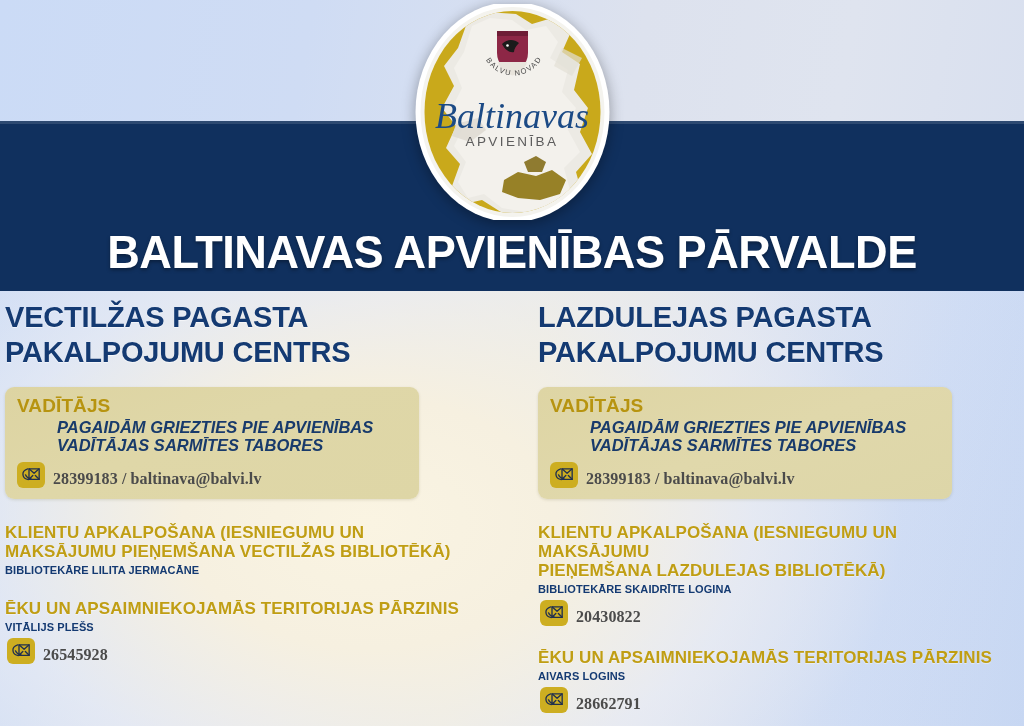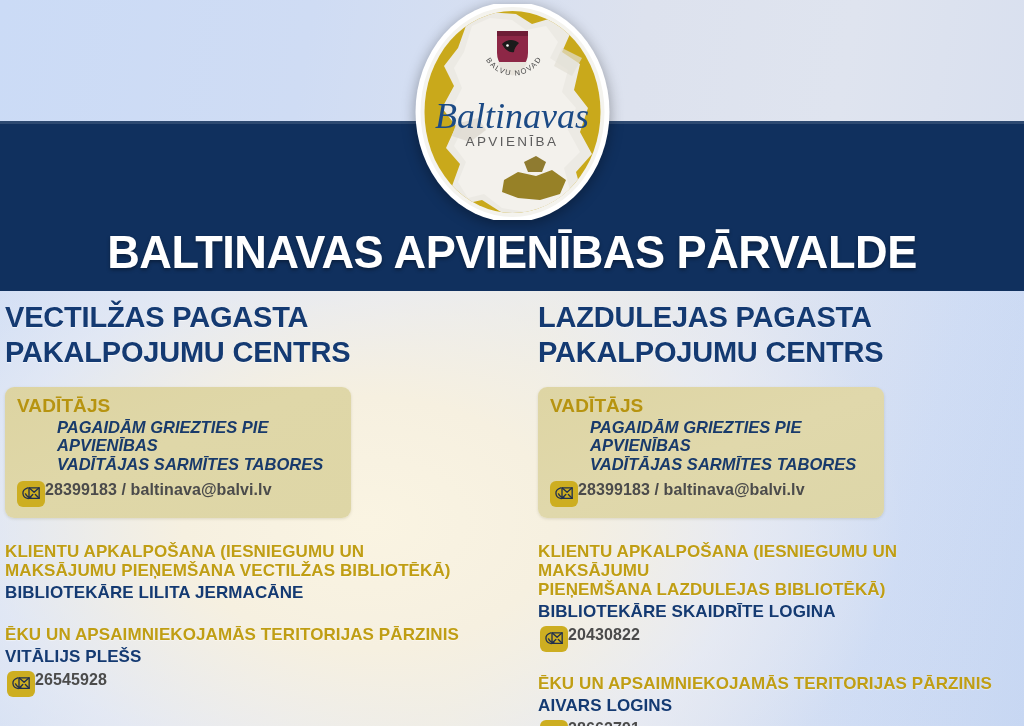--- a/index.html
+++ b/index.html
@@ -86,21 +86,21 @@
     font-weight: bold;
     line-height: 1.22;
     letter-spacing: -0.2px;
     text-shadow: 0 1px 1px rgba(255,255,255,0.6);
     white-space: pre-line;
   }
 
   
   .leader-card {
     margin-top: 16px;
-    width: 346px;
+    width: 414px;
     border-radius: 9px;
     padding: 9px 12px 11px 12px;
     background: linear-gradient(160deg, #ddd4a2 0%, #dfd7a8 45%, #ded6a6 100%);
     box-shadow: 0 1px 3px rgba(90,80,30,0.16);
   }
   .column.right .leader-card { background: linear-gradient(160deg, #ded5a4 0%, #e0d8ab 50%, #ddd6a8 100%); }
 
   .leader-role {
     color: #b79410;
     font-size: 19px;
@@ -115,22 +115,24 @@
     font-style: italic;
     line-height: 1.13;
     margin-top: 1px;
     white-space: pre-line;
     margin-left: 40px;
   }
 
   
   .contact-row {
     display: flex;
-    align-items: flex-start;
+    align-items: flex-end;
+    gap: 8px;
     margin-top: 7px;
+    font-family: Liberation Serif, serif;
   }
   .phone-icon {
     width: 28px; height: 26px;
     border-radius: 6px;
     background: #cdae21;
     display: inline-flex;
     align-items: center;
     justify-content: center;
     flex: 0 0 auto;
   }
@@ -151,21 +153,21 @@
     color: #c09e14;
     font-size: 17px;
     font-weight: bold;
     line-height: 1.12;
     letter-spacing: 0.1px;
     white-space: pre-line;
     text-shadow: 0 1px 1px rgba(255,255,255,0.45);
   }
   .service-person {
     color: #143a72;
-    font-size: 17px;
+    font-size: 11px;
     font-weight: bold;
     line-height: 1.18;
     margin-top: 3px;
     letter-spacing: 0.1px;
   }
   .service-block .contact-row { margin-top: 4px; margin-left: 2px; }
 </style>
 </head>
 <body>
 

